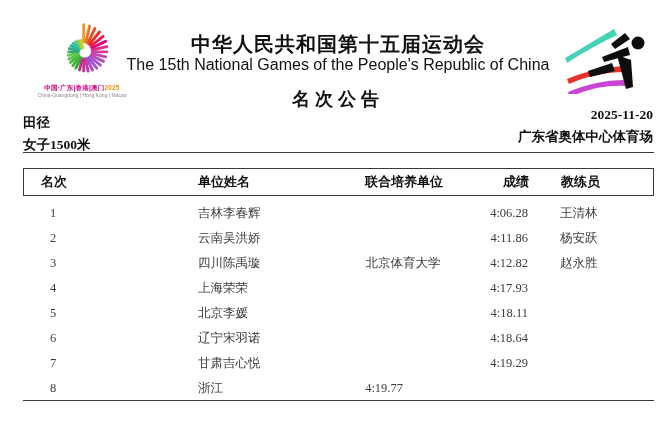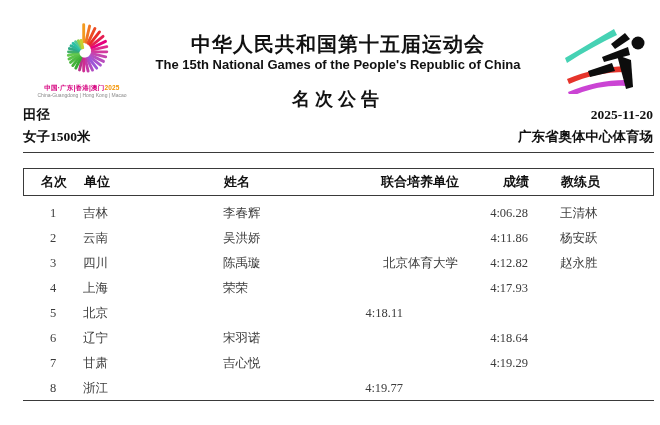--- a/index.html
+++ b/index.html
@@ -12,50 +12,50 @@
   .logo-line1{font-family:"Liberation Sans","DejaVu Sans",sans-serif;
               font-size:6.5px;font-weight:bold;color:#d6007f;letter-spacing:0.2px;line-height:8px;}
   .logo-year{color:#f39200;}
   .logo-line2{font-family:"Liberation Sans","DejaVu Sans",sans-serif;
               font-size:5px;color:#8a8a8a;line-height:7px;}
 
   
   .title-block{position:absolute;left:110px;right:110px;top:32px;text-align:center;
                font-family:"Liberation Sans","DejaVu Sans",sans-serif;color:#111;}
   .title-cn{font-size:20px;font-weight:bold;letter-spacing:1px;line-height:24px;}
-  .title-en{font-size:13px;font-weight:bold;margin-top:2px;line-height:13px;}
+  .title-en{font-size:16px;font-weight:normal;margin-top:2px;line-height:13px;}
   .announcement{font-size:18px;font-weight:bold;letter-spacing:5px;margin-top:16px;}
 
   
   .sport-icon{position:absolute;right:14px;top:16px;width:92px;height:78px;}
 
   
-  .meta-left{position:absolute;left:15px;top:104px;font-weight:bold;font-size:13.5px;color:#111;}
+  .meta-left{position:absolute;left:15px;top:112px;font-weight:bold;font-size:13.5px;color:#111;}
   .meta-left .sport{line-height:21px;}
   .meta-left .event{line-height:23px;}
   .meta-right{position:absolute;right:15px;top:104px;text-align:right;font-weight:bold;font-size:13.5px;color:#111;}
   .meta-right .date{line-height:21px;}
   .meta-right .venue{line-height:23px;}
 
   
   .rule{position:absolute;left:15px;right:14px;height:1px;background:#3a3a3a;}
   .rule.top-rule{top:152px;}
   .rule.bottom-rule{top:400px;}
 
   
   .thead{position:absolute;left:15px;top:168px;width:629px;height:26px;
          border:1px solid #3a3a3a;display:flex;align-items:center;
          font-weight:bold;font-size:13px;color:#111;}
   .tbody{position:absolute;left:15px;top:196px;width:629px;padding-top:5px;
          font-size:12.5px;color:#3c3c3c;}
   .row{display:flex;height:25px;align-items:center;}
   .c-rank{width:60px;text-align:center;}
-  .c-unit{width:140px;text-align:left;}
+  .c-unit{width:140px;text-align:right;}
   .c-name{width:125px;text-align:left;}
-  .c-joint{width:110px;text-align:right;}
+  .c-joint{width:110px;text-align:center;}
   .c-result{width:70px;text-align:right;}
   .c-coach{flex:1;padding-left:32px;text-align:left;}
 </style>
 </head>
 <body>
 
 <div class="page">
 
   <div class="logo">
     <svg id="pinwheel" width="86" height="66" viewBox="0 0 100 78">
@@ -162,20 +162,21 @@
       <div class="c-unit">上海</div>
       <div class="c-name">荣荣</div>
       <div class="c-joint"></div>
       <div class="c-result">4:17.93</div>
       <div class="c-coach"></div>
     </div>
 
     <div class="row">
       <div class="c-rank">5</div>
       <div class="c-unit">北京</div>
+      <div class="c-name">李媛</div>
       <div class="c-joint"></div>
       <div class="c-result">4:18.11</div>
       <div class="c-coach"></div>
     </div>
 
     <div class="row">
       <div class="c-rank">6</div>
       <div class="c-unit">辽宁</div>
       <div class="c-name">宋羽诺</div>
       <div class="c-joint"></div>

